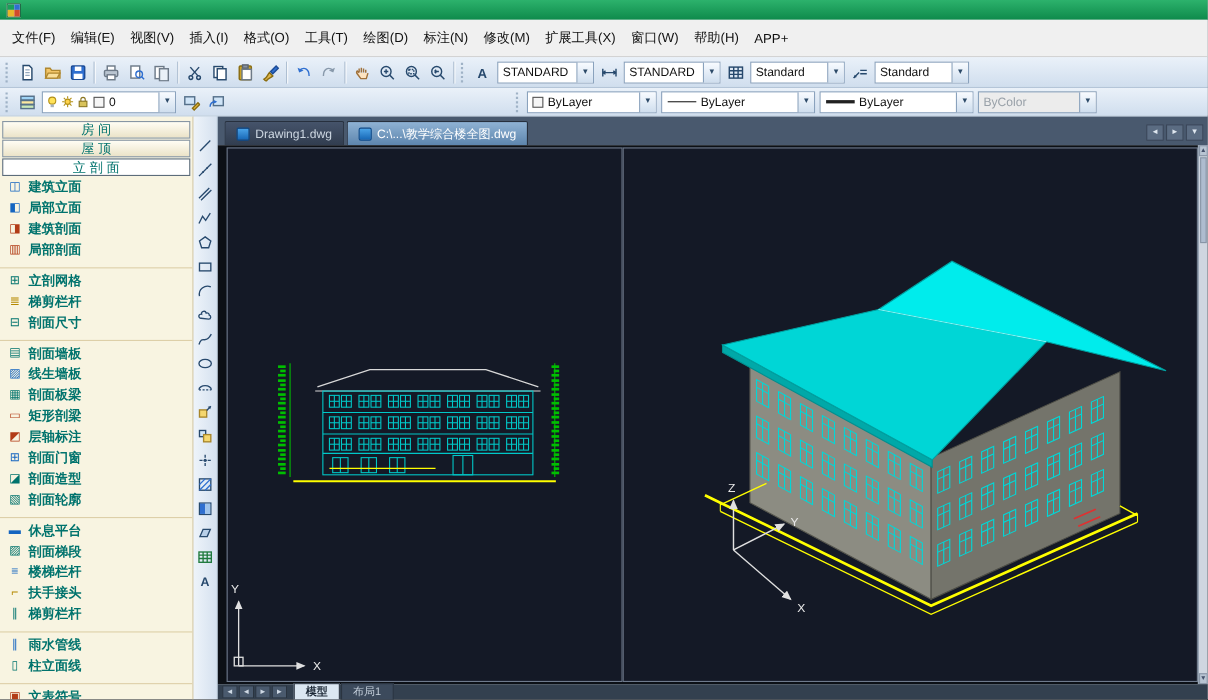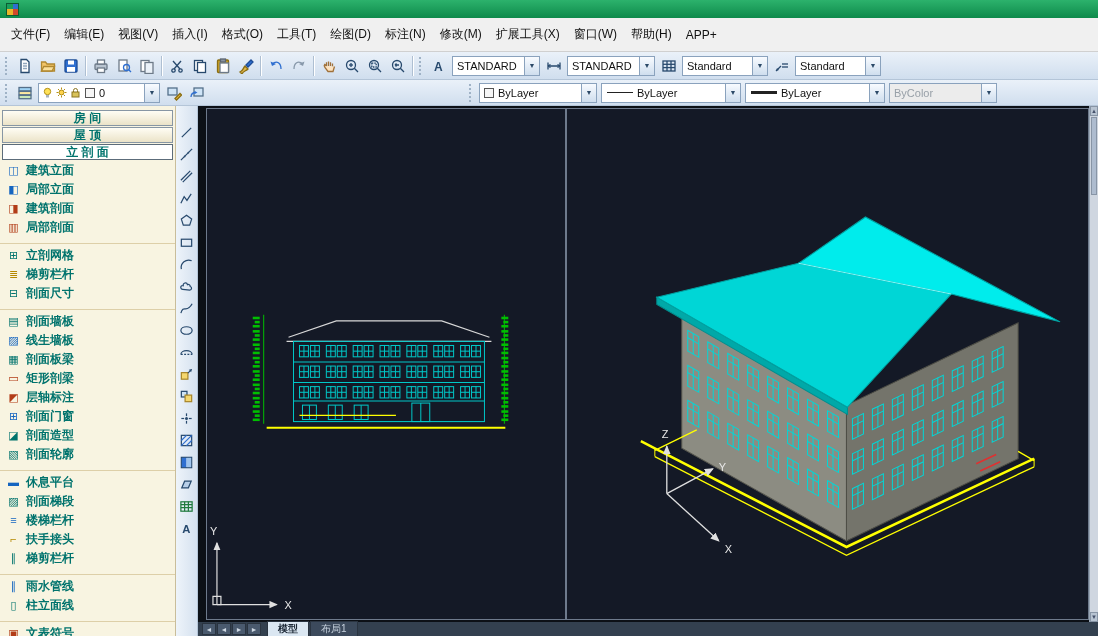--- a/index.html
+++ b/index.html
@@ -27,21 +27,21 @@
 .dd .arr{width:15px;align-self:stretch;border-left:1px solid #8aa2bd;background:linear-gradient(#f8fbff,#cfdeee);display:flex;align-items:center;justify-content:center;font-size:7px;color:#2c4a68}
 .dd.disabled{background:#ececec;color:#98a0a8}
 .sw{width:10px;height:10px;border:1px solid #555;background:#f6f6f6;margin-left:4px}
 .ltl{width:26px;border-top:1.4px solid #222;margin-left:5px}
 .lwl{width:26px;border-top:3px solid #222;margin-left:5px}
 .mini{width:11px;height:11px;margin-left:3px;flex:0 0 auto}
 .spacer{flex:0 0 258px}.flexfill{flex:1}
 
 .main{flex:1;display:flex;min-height:0}
 .sidebar{width:176px;background:#f8f4e1;border-right:1px solid #c9bd9a;overflow:hidden;padding-top:3px;flex:0 0 auto}
-.sbh{height:16px;margin:1px 2px;border:1px solid #8796a4;background:linear-gradient(#fffdf4,#ebe3c8);display:flex;align-items:center;justify-content:center;font-weight:bold;color:#00736d;font-size:12px}
+.sbh{height:16px;margin:1px 2px;border:1px solid #8796a4;background:linear-gradient(#fffdf4,#ebe3c8);display:flex;align-items:center;justify-content:center;font-weight:normal;color:#00736d;font-size:12px}
 .sbh.active{background:#fff;border-color:#56markdown?}
 .sbh.active{background:#fff;border-color:#5c6c7a}
 .sbi{height:19px;display:flex;align-items:center;gap:6px;padding:0 4px 0 7px;color:#00736d;font-weight:bold;font-size:12px;white-space:nowrap}
 .sbi.sep{height:7px;border-bottom:1px solid #ddcfa8;margin-bottom:2px;padding:0}
 .sbic{width:13px;font-size:11px;line-height:1;font-weight:normal;text-align:center}
 
 .vtb{width:22px;background:linear-gradient(90deg,#eef4fa,#d5e1ef);border-right:1px solid #b4c5d8;display:flex;flex-direction:column;align-items:center;padding-top:16px;gap:2px;flex:0 0 auto}
 .vtb .ib{width:20px;height:20px}
 
 .ws{flex:1;display:flex;flex-direction:column;min-width:0}
@@ -593,20 +593,39 @@
         </button>
       <button class="ib">
           <svg viewBox="0 0 16 16">
             <text x="3.5" y="12.5" font-size="12" font-weight="bold" fill="#27496d" stroke="none">A</text>
           </svg>
         </button>
     </div>
 
     <div class="ws">
 
+      <div class="doctabs">
+        <div class="tabstrip">
+
+            <div class="dtab">
+              <span class="dwgico"></span>
+              <span>Drawing1.dwg</span>
+            </div>
+
+            <div class="dtab active">
+              <span class="dwgico"></span>
+              <span>C:\...\教学综合楼全图.dwg</span>
+            </div>
+          </div>
+        <div class="tabnav">
+          <span class="tnb">◄</span>
+          <span class="tnb">►</span>
+          <span class="tnb">▼</span>
+        </div>
+      </div>
 
       <div class="canvasrow">
         <div class="canvas">
 
           <div class="vp left">
             <svg viewBox="0 0 360 496" preserveAspectRatio="none">
               <defs>
                 <marker id="ah1" markerWidth="8" markerHeight="8" refX="6" refY="3" orient="auto">
                     <path d="M0 0L7 3L0 6z" fill="#e0e0e0"></path>
                   </marker>

